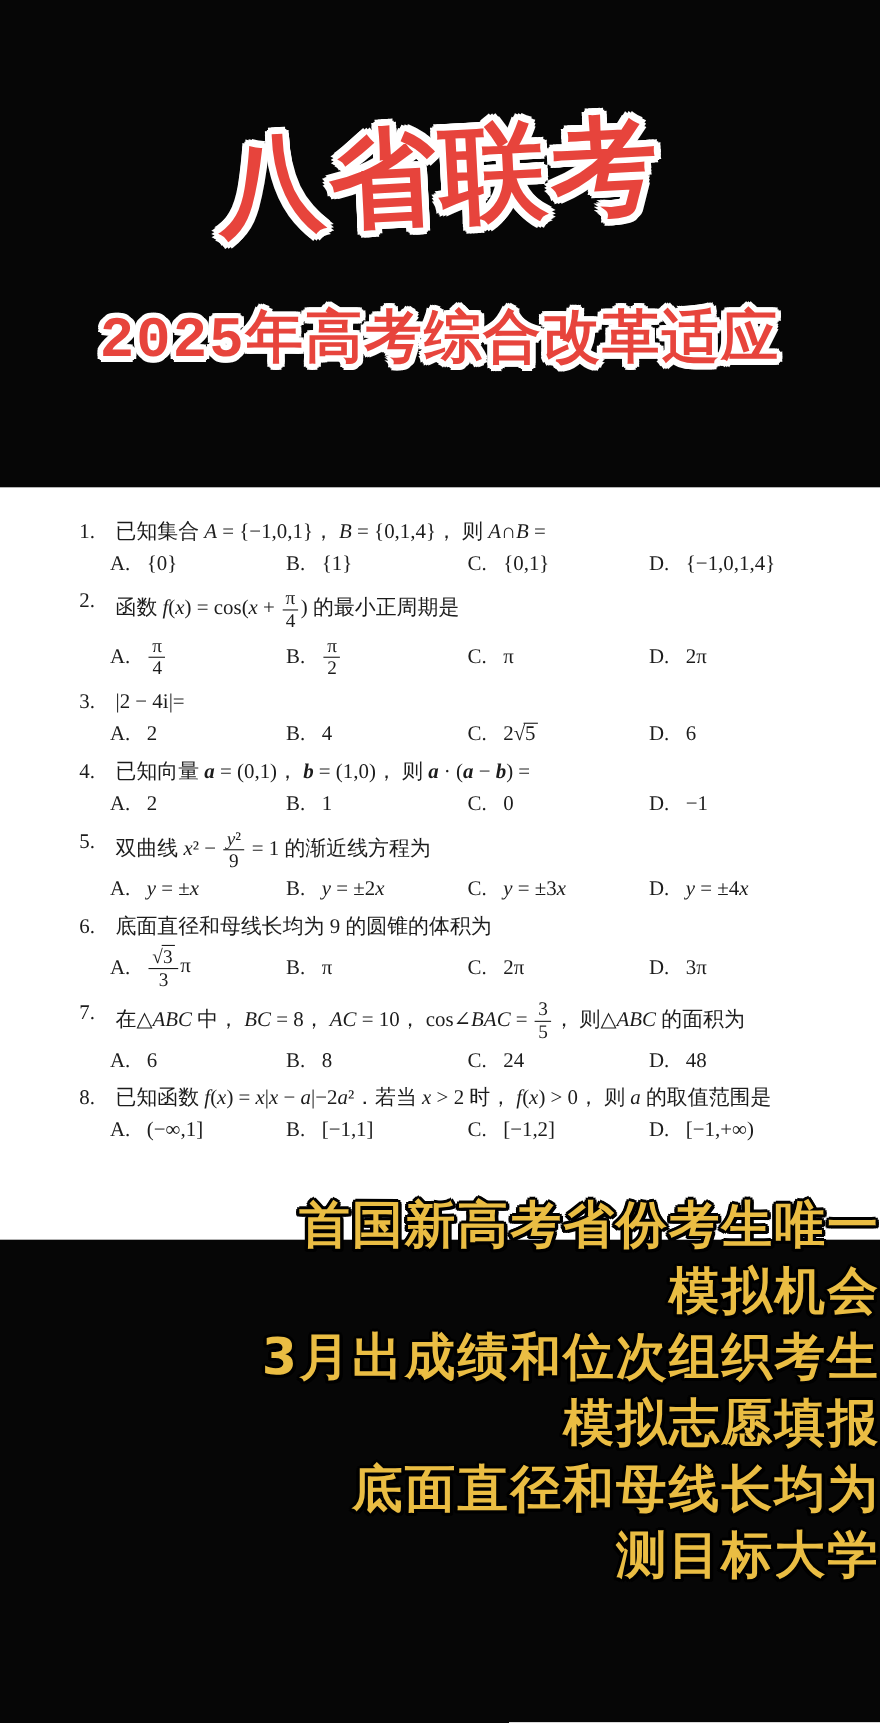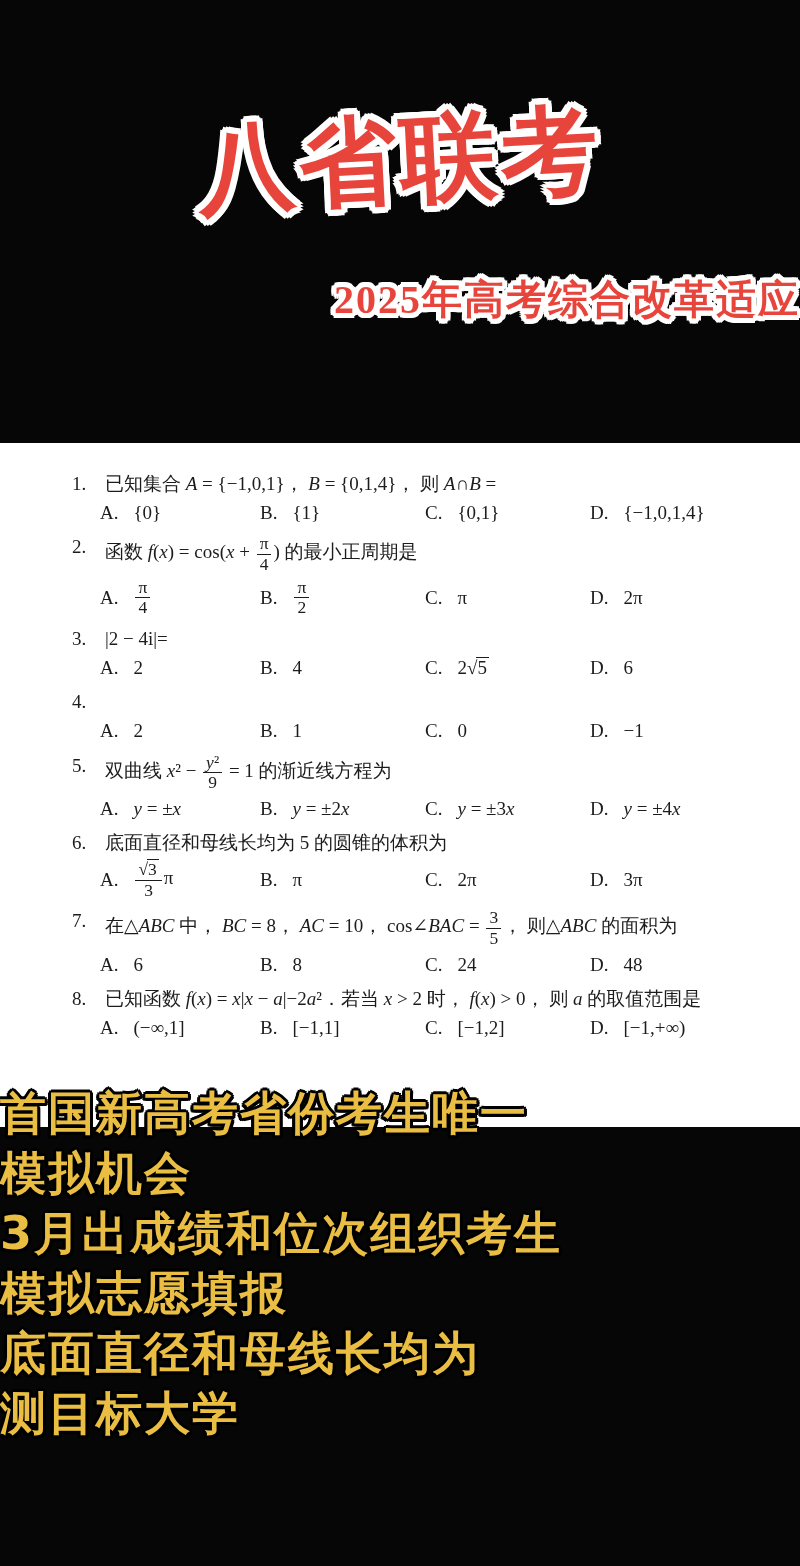--- a/index.html
+++ b/index.html
@@ -17,23 +17,23 @@
     font-family:"DejaVu Sans","Liberation Sans",sans-serif;font-weight:bold;
     font-size:97px;letter-spacing:4px;color:var(--red);
     transform:rotate(-3deg);
     text-shadow:
       -6px 0 0 #fff,6px 0 0 #fff,0 -6px 0 #fff,0 6px 0 #fff,
       -4px -4px 0 #fff,4px -4px 0 #fff,-4px 4px 0 #fff,4px 4px 0 #fff,
       -6px -3px 0 #fff,6px -3px 0 #fff,-6px 3px 0 #fff,6px 3px 0 #fff,
       -3px -6px 0 #fff,3px -6px 0 #fff,-3px 6px 0 #fff,3px 6px 0 #fff;
   }
   .title-sub{
-    position:absolute;left:0;width:100%;text-align:right;
-    font-family:Liberation Serif, serif;font-weight:bold;
-    font-size:40px;letter-spacing:2px;color:var(--red);
+    position:absolute;left:0;width:100%;text-align:center;
+    font-family:Liberation Mono, monospace;font-weight:bold;
+    font-size:52px;letter-spacing:2px;color:var(--red);
     text-shadow:
       -5px 0 0 #fff,5px 0 0 #fff,0 -5px 0 #fff,0 5px 0 #fff,
       -3px -3px 0 #fff,3px -3px 0 #fff,-3px 3px 0 #fff,3px 3px 0 #fff,
       -5px -2px 0 #fff,5px -2px 0 #fff,-5px 2px 0 #fff,5px 2px 0 #fff,
       -2px -5px 0 #fff,2px -5px 0 #fff,-2px 5px 0 #fff,2px 5px 0 #fff;
   }
   .t2{top:272px;}
   .t3{top:349px;}
 
   
@@ -51,21 +51,21 @@
         font-size:0.92em;line-height:1.12;margin:0 2px;text-align:center;}
   .frac .num{padding:0 3px;border-bottom:1.6px solid currentColor;display:block;}
   .frac .den{padding:0 3px;display:block;}
   .sqrt{display:inline-block;white-space:nowrap;}
   .sqrt .rad{display:inline-block;}
   .sqrt .rdc{display:inline-block;border-top:1.6px solid currentColor;line-height:1.05;
              padding:0 2px 0 1px;margin-left:-1px;}
 
   
   .ftr{position:relative;height:439px;background:var(--black);}
-  .ftr-text{position:absolute;top:-44px;left:0;width:100%;text-align:left;}
+  .ftr-text{position:absolute;top:-44px;left:0;width:100%;text-align:right;}
   .ftr-line{
     font-family:"DejaVu Sans","Liberation Sans",sans-serif;font-weight:bold;
     font-size:46px;line-height:60px;letter-spacing:2px;color:var(--yellow);
     text-shadow:
       -3px 0 0 #000,3px 0 0 #000,0 -3px 0 #000,0 3px 0 #000,
       -2px -2px 0 #000,2px -2px 0 #000,-2px 2px 0 #000,2px 2px 0 #000,
       -3px 2px 0 #000,3px 2px 0 #000,-2px 3px 0 #000,2px 3px 0 #000;
   }
 </style>
 </head>
@@ -157,20 +157,21 @@
             </div>
             <div class="opt">
               <span class="olabel">D.</span>
               <span class="ocontent">6</span>
             </div>
           </div>
         </div>
         <div class="question">
           <div class="qstem">
             <span class="qnum">4.</span>
+            <span class="qtext">已知向量 <span class="mb">a</span> = (0,1)， <span class="mb">b</span> = (1,0)， 则 <span class="mb">a</span> · (<span class="mb">a</span> − <span class="mb">b</span>) =</span>
           </div>
           <div class="qopts">
             <div class="opt">
               <span class="olabel">A.</span>
               <span class="ocontent">2</span>
             </div>
             <div class="opt">
               <span class="olabel">B.</span>
               <span class="ocontent">1</span>
             </div>
@@ -207,21 +208,21 @@
             </div>
             <div class="opt">
               <span class="olabel">D.</span>
               <span class="ocontent"><span class="mi">y</span> = ±4<span class="mi">x</span></span>
             </div>
           </div>
         </div>
         <div class="question">
           <div class="qstem">
             <span class="qnum">6.</span>
-            <span class="qtext">底面直径和母线长均为 5 的圆锥的体积为</span>
+            <span class="qtext">底面直径和母线长均为 9 的圆锥的体积为</span>
           </div>
           <div class="qopts">
             <div class="opt">
               <span class="olabel">A.</span>
               <span class="ocontent"><span class="frac">
                   <span class="num"><span class="sqrt"><span class="rad">√</span><span class="rdc">3</span></span></span>
                   <span class="den">3</span>
                 </span>π</span>
             </div>
             <div class="opt">

